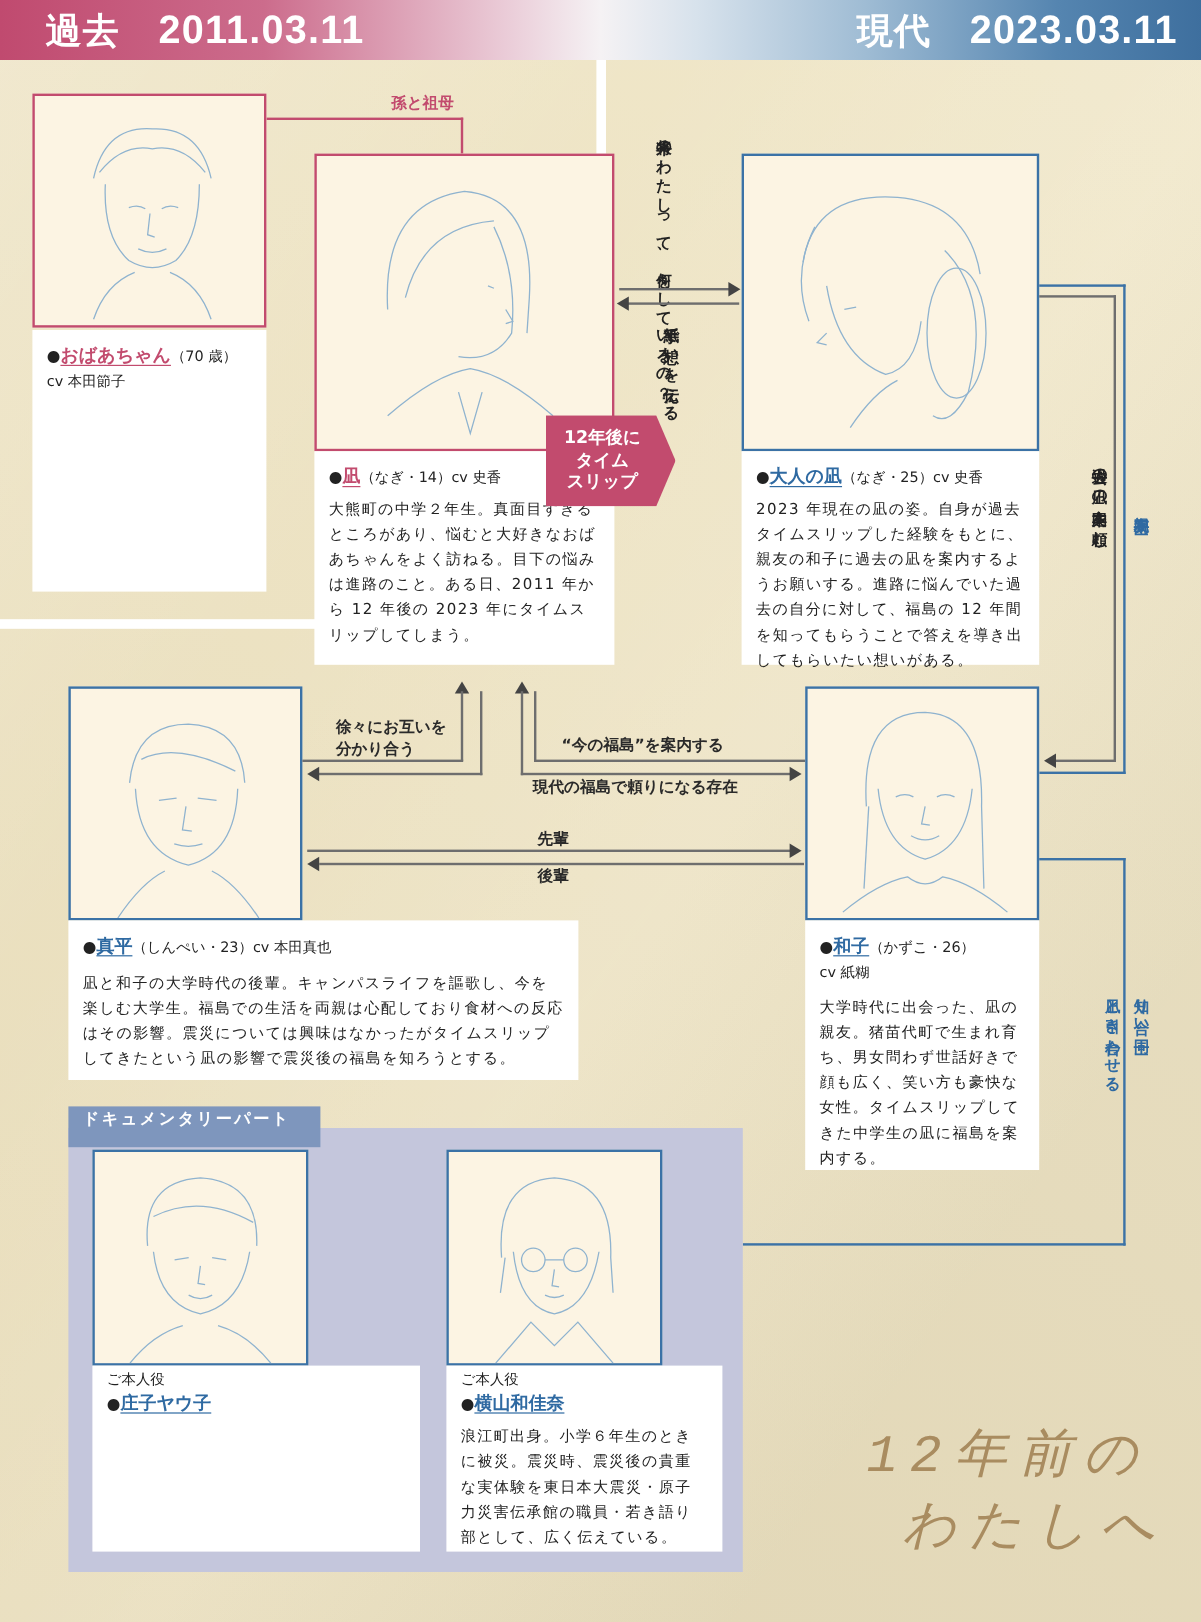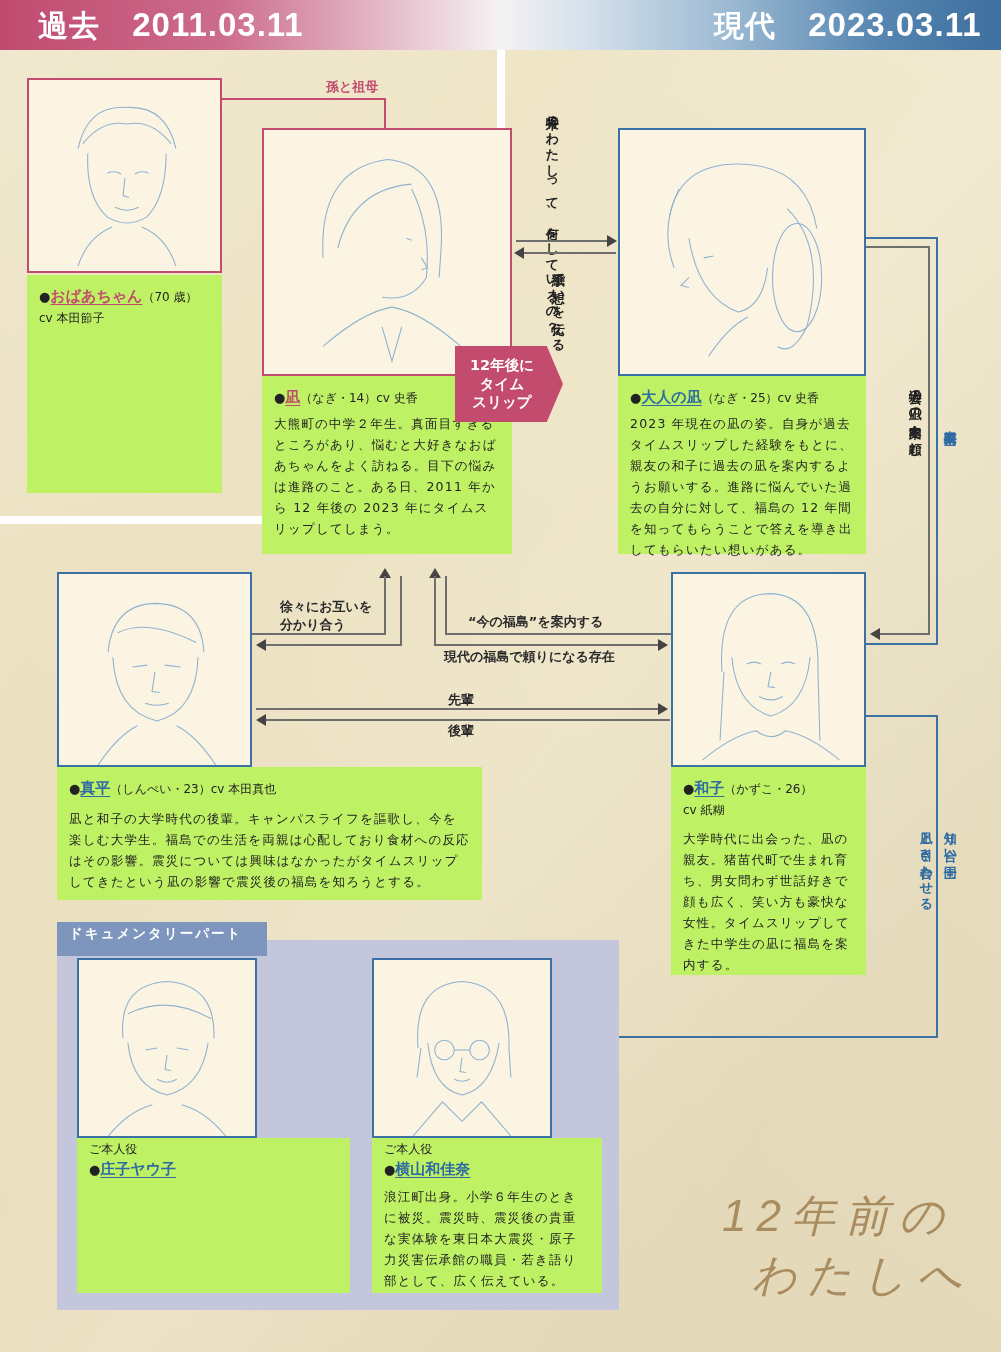--- a/index.html
+++ b/index.html
@@ -23,21 +23,21 @@
 
   
   .wline { background: #fff; }
 
   
   .frame { background: #fcf4e3; border: 2px solid; }
   .frame.pink { border-color: #c24b6e; }
   .frame.blue { border-color: #3b72a6; }
 
   
-  .card { background: #bef264; padding: 10px 12px; font-size: 12.5px; line-height: 1.68; color: #222; }
+  .card { background: #ffffff; padding: 10px 12px; font-size: 12.5px; line-height: 1.68; color: #222; }
   .name-line { font-size: 13px; line-height: 1.5; white-space: nowrap; }
   .bullet { font-size: 13px; }
   .nm { font-weight: bold; font-size: 15px; text-decoration: underline; text-underline-offset: 3px; }
   .nm.pink { color: #c24b6e; }
   .nm.blue { color: #2f6aa2; }
   .sub { font-size: 12px; }
   .desc { margin-top: 8px; letter-spacing: 1.2px; }
   .role { font-size: 12px; line-height: 1.3; }
 
   
@@ -58,21 +58,21 @@
   .slip { left: 455px; top: 346px; width: 108px; height: 76px;
     background: #c24b6e; color: #fff; font-weight: bold; font-size: 14.5px; line-height: 1.3;
     clip-path: polygon(0 0, 85% 0, 100% 50%, 85% 100%, 0 100%);
     display: flex; align-items: center; justify-content: center; text-align: center; padding-right: 14px; }
 
   
   .doc-bg { left: 57px; top: 940px; width: 562px; height: 370px; background: #c4c6dc; }
   .doc-tag { left: 57px; top: 922px; width: 210px; height: 34px; background: #7e96bd; color: #fff;
     font-weight: bold; font-size: 13.5px; padding-left: 12px; line-height: 22px; letter-spacing: 2px; }
 
-  .hand { color: #a98c60; font-family: Liberation Sans, sans-serif; font-style: italic; font-size: 44px; letter-spacing: 10px; line-height: 1.35; white-space: nowrap; }
+  .hand { color: #a98c60; font-family: Liberation Mono, monospace; font-style: italic; font-size: 44px; letter-spacing: 10px; line-height: 1.35; white-space: nowrap; }
 
   svg.sketch { position: absolute; left: 0; top: 0; width: 100%; height: 100%; }
   svg.sketch path, svg.sketch ellipse, svg.sketch circle { fill: none; stroke: #8fb3cf; stroke-width: 1.1; }
 </style>
 </head>
 <body>
 
 <div class="abs hdr"></div>
 <div class="abs hdr-txt" style="left:38px;">
   <span class="hdr-kanji">過去</span>

